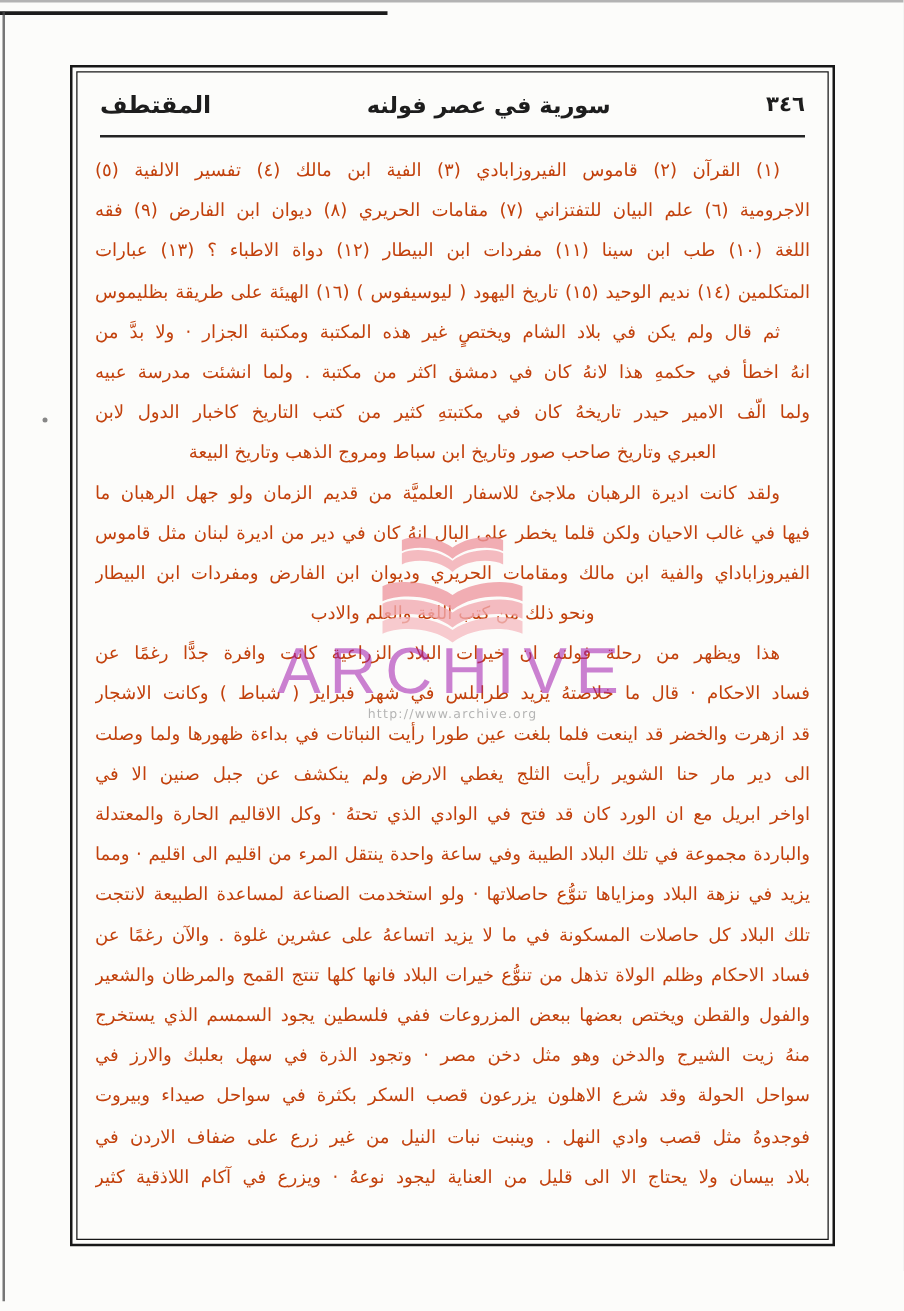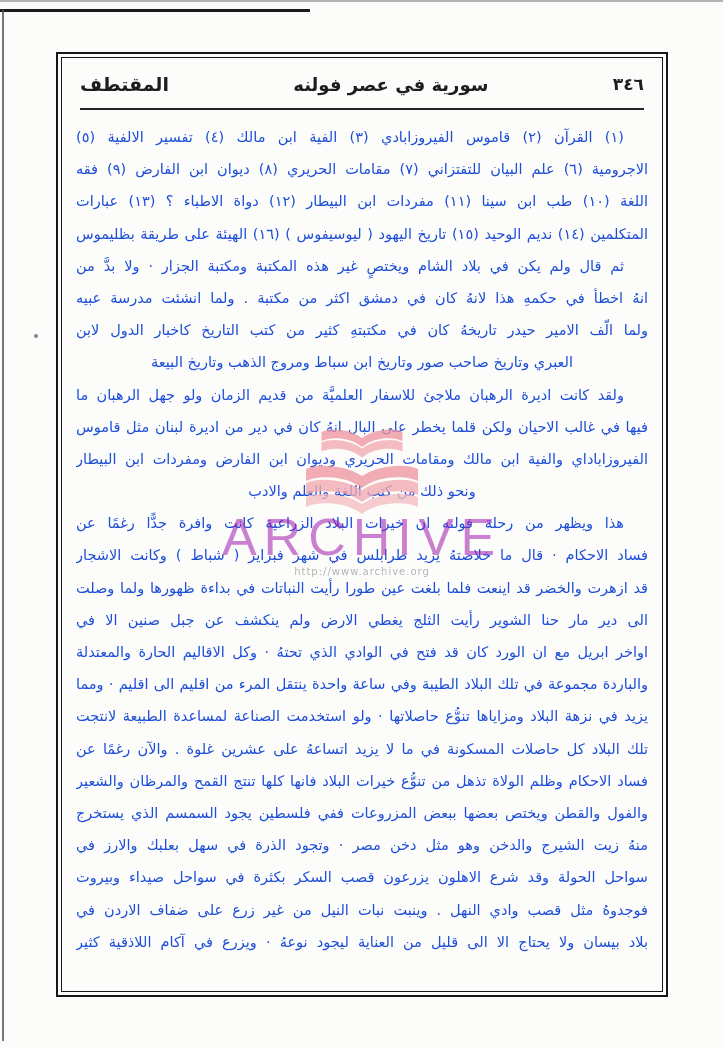--- a/index.html
+++ b/index.html
@@ -43,21 +43,21 @@
   .hdr .journal{font-size:19px;}
 
   
   .body-text{margin-top:11px;direction:rtl;}
   .line{
     font-size:14.5px;
     height:32.2px;line-height:32.2px;
     overflow:hidden;
     text-align:justify;text-align-last:justify;
     text-justify:inter-word;
-    color:#1d4ed8;
+    color:#c2410c;
   }
   .line.ind{padding-right:24px;}
   .line.center{text-align:right;text-align-last:center;}
 
   
   .wm{
     position:absolute;left:212px;top:426px;width:300px;
     text-align:center;pointer-events:none;z-index:5;
   }
   .wm svg{display:block;margin:0 auto;opacity:.78;}

